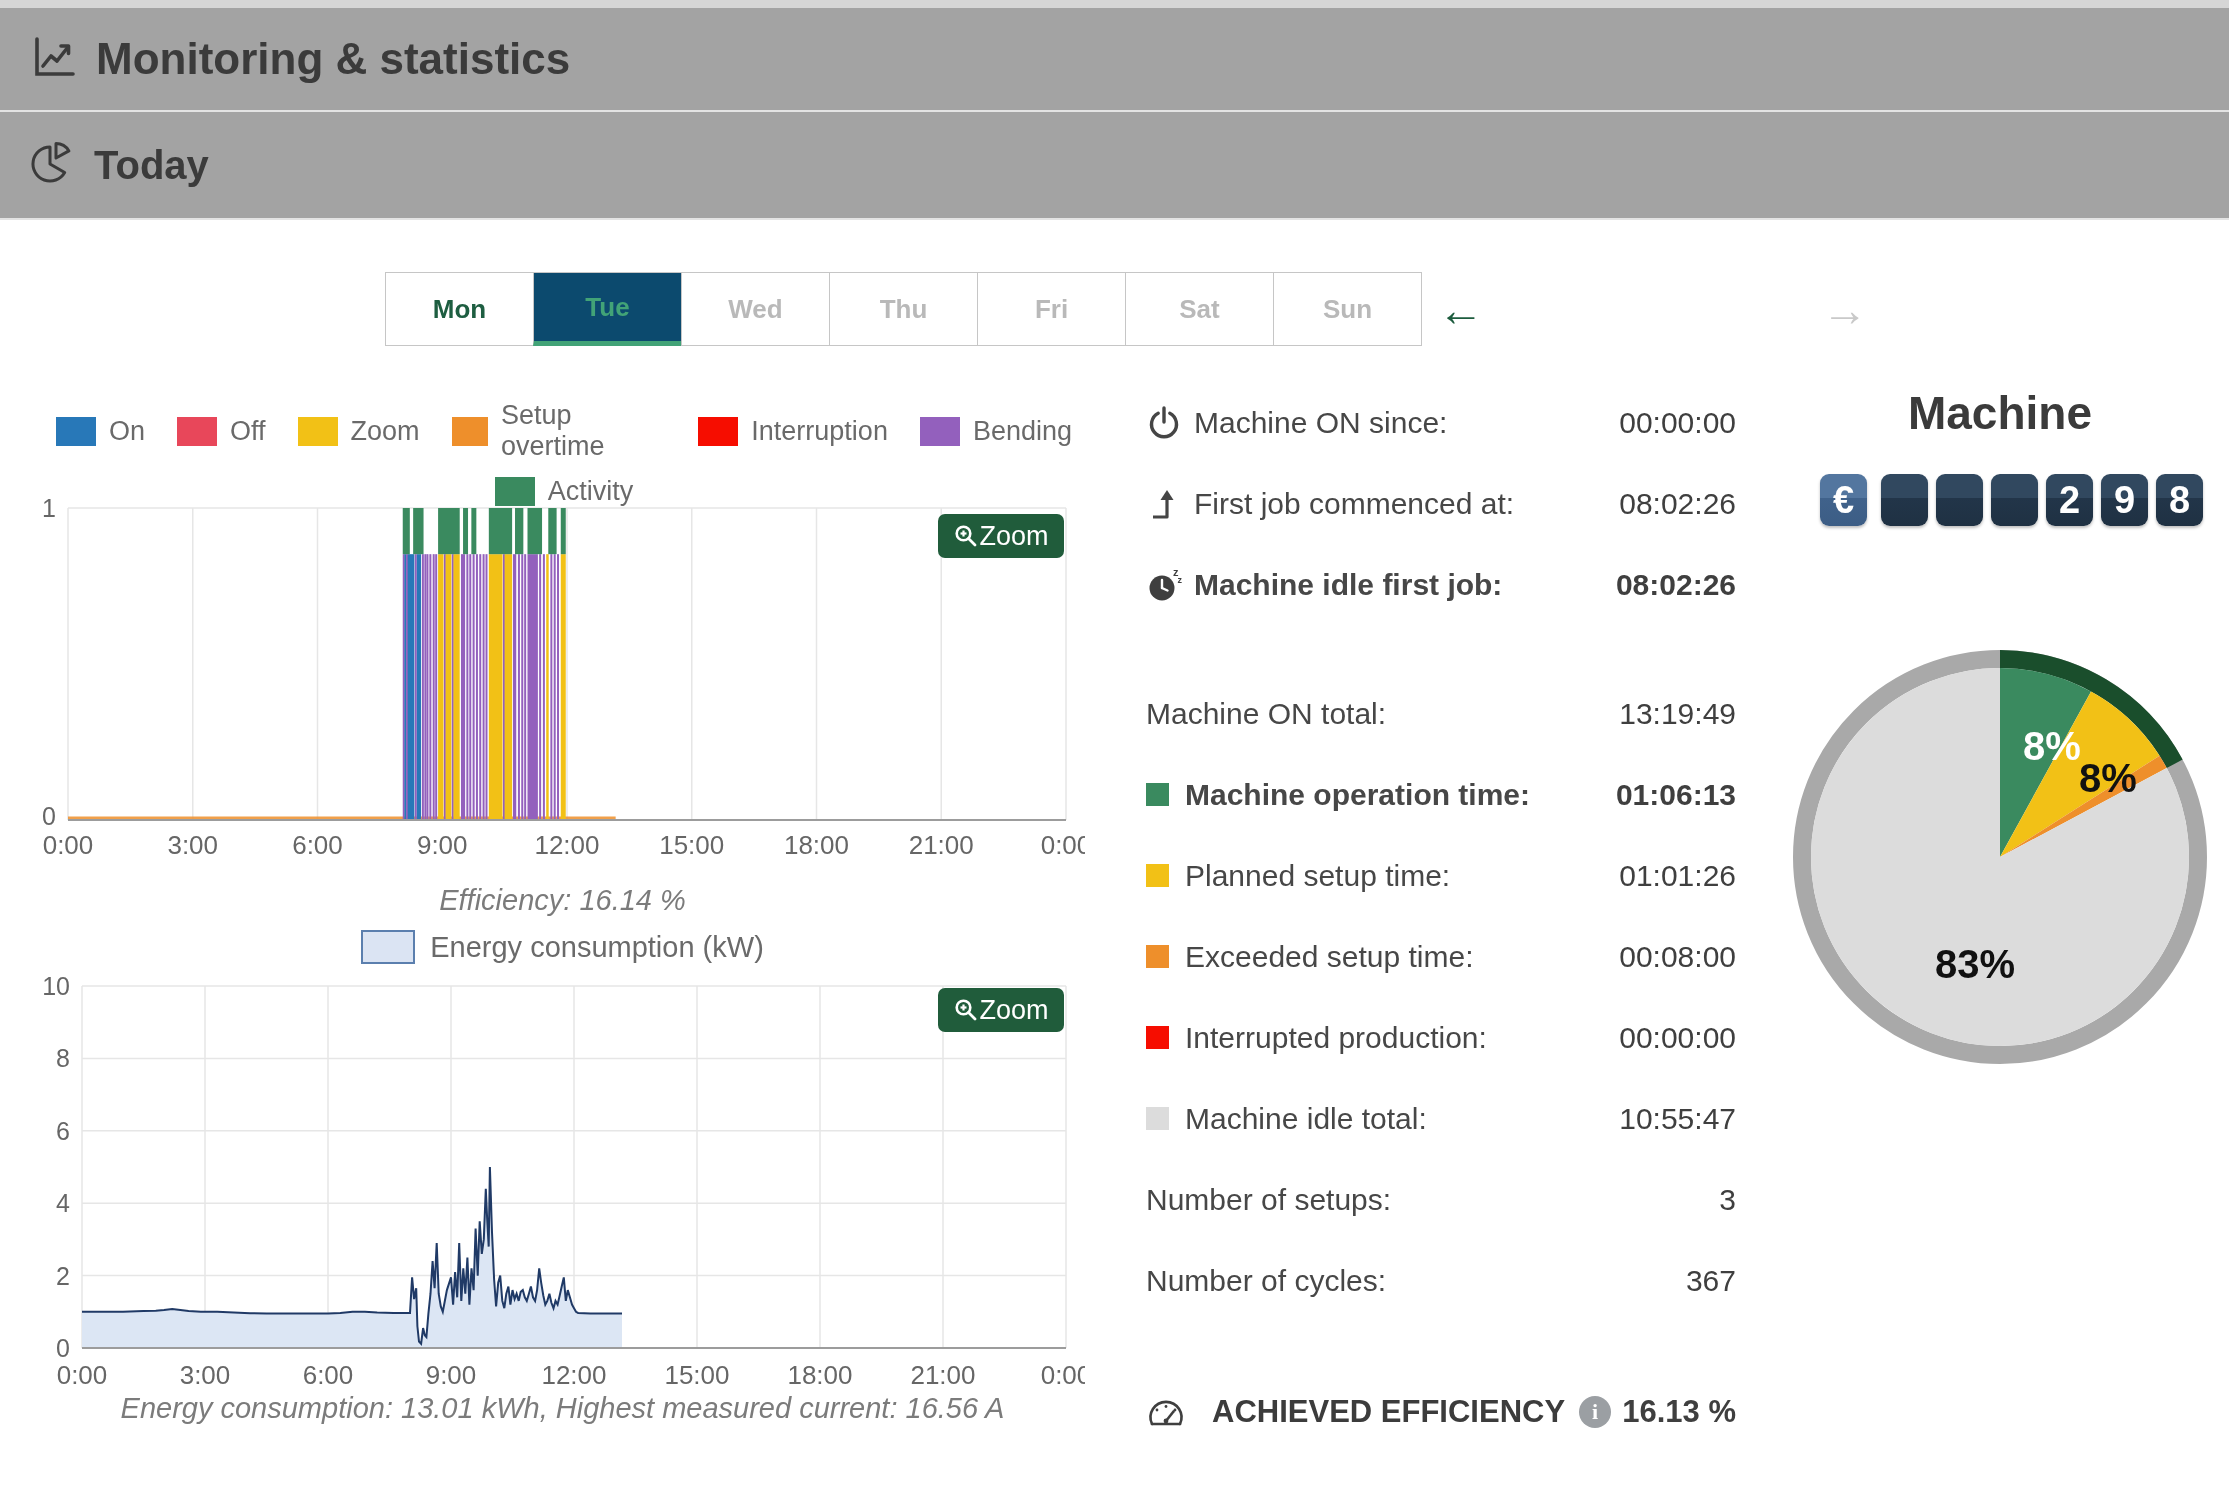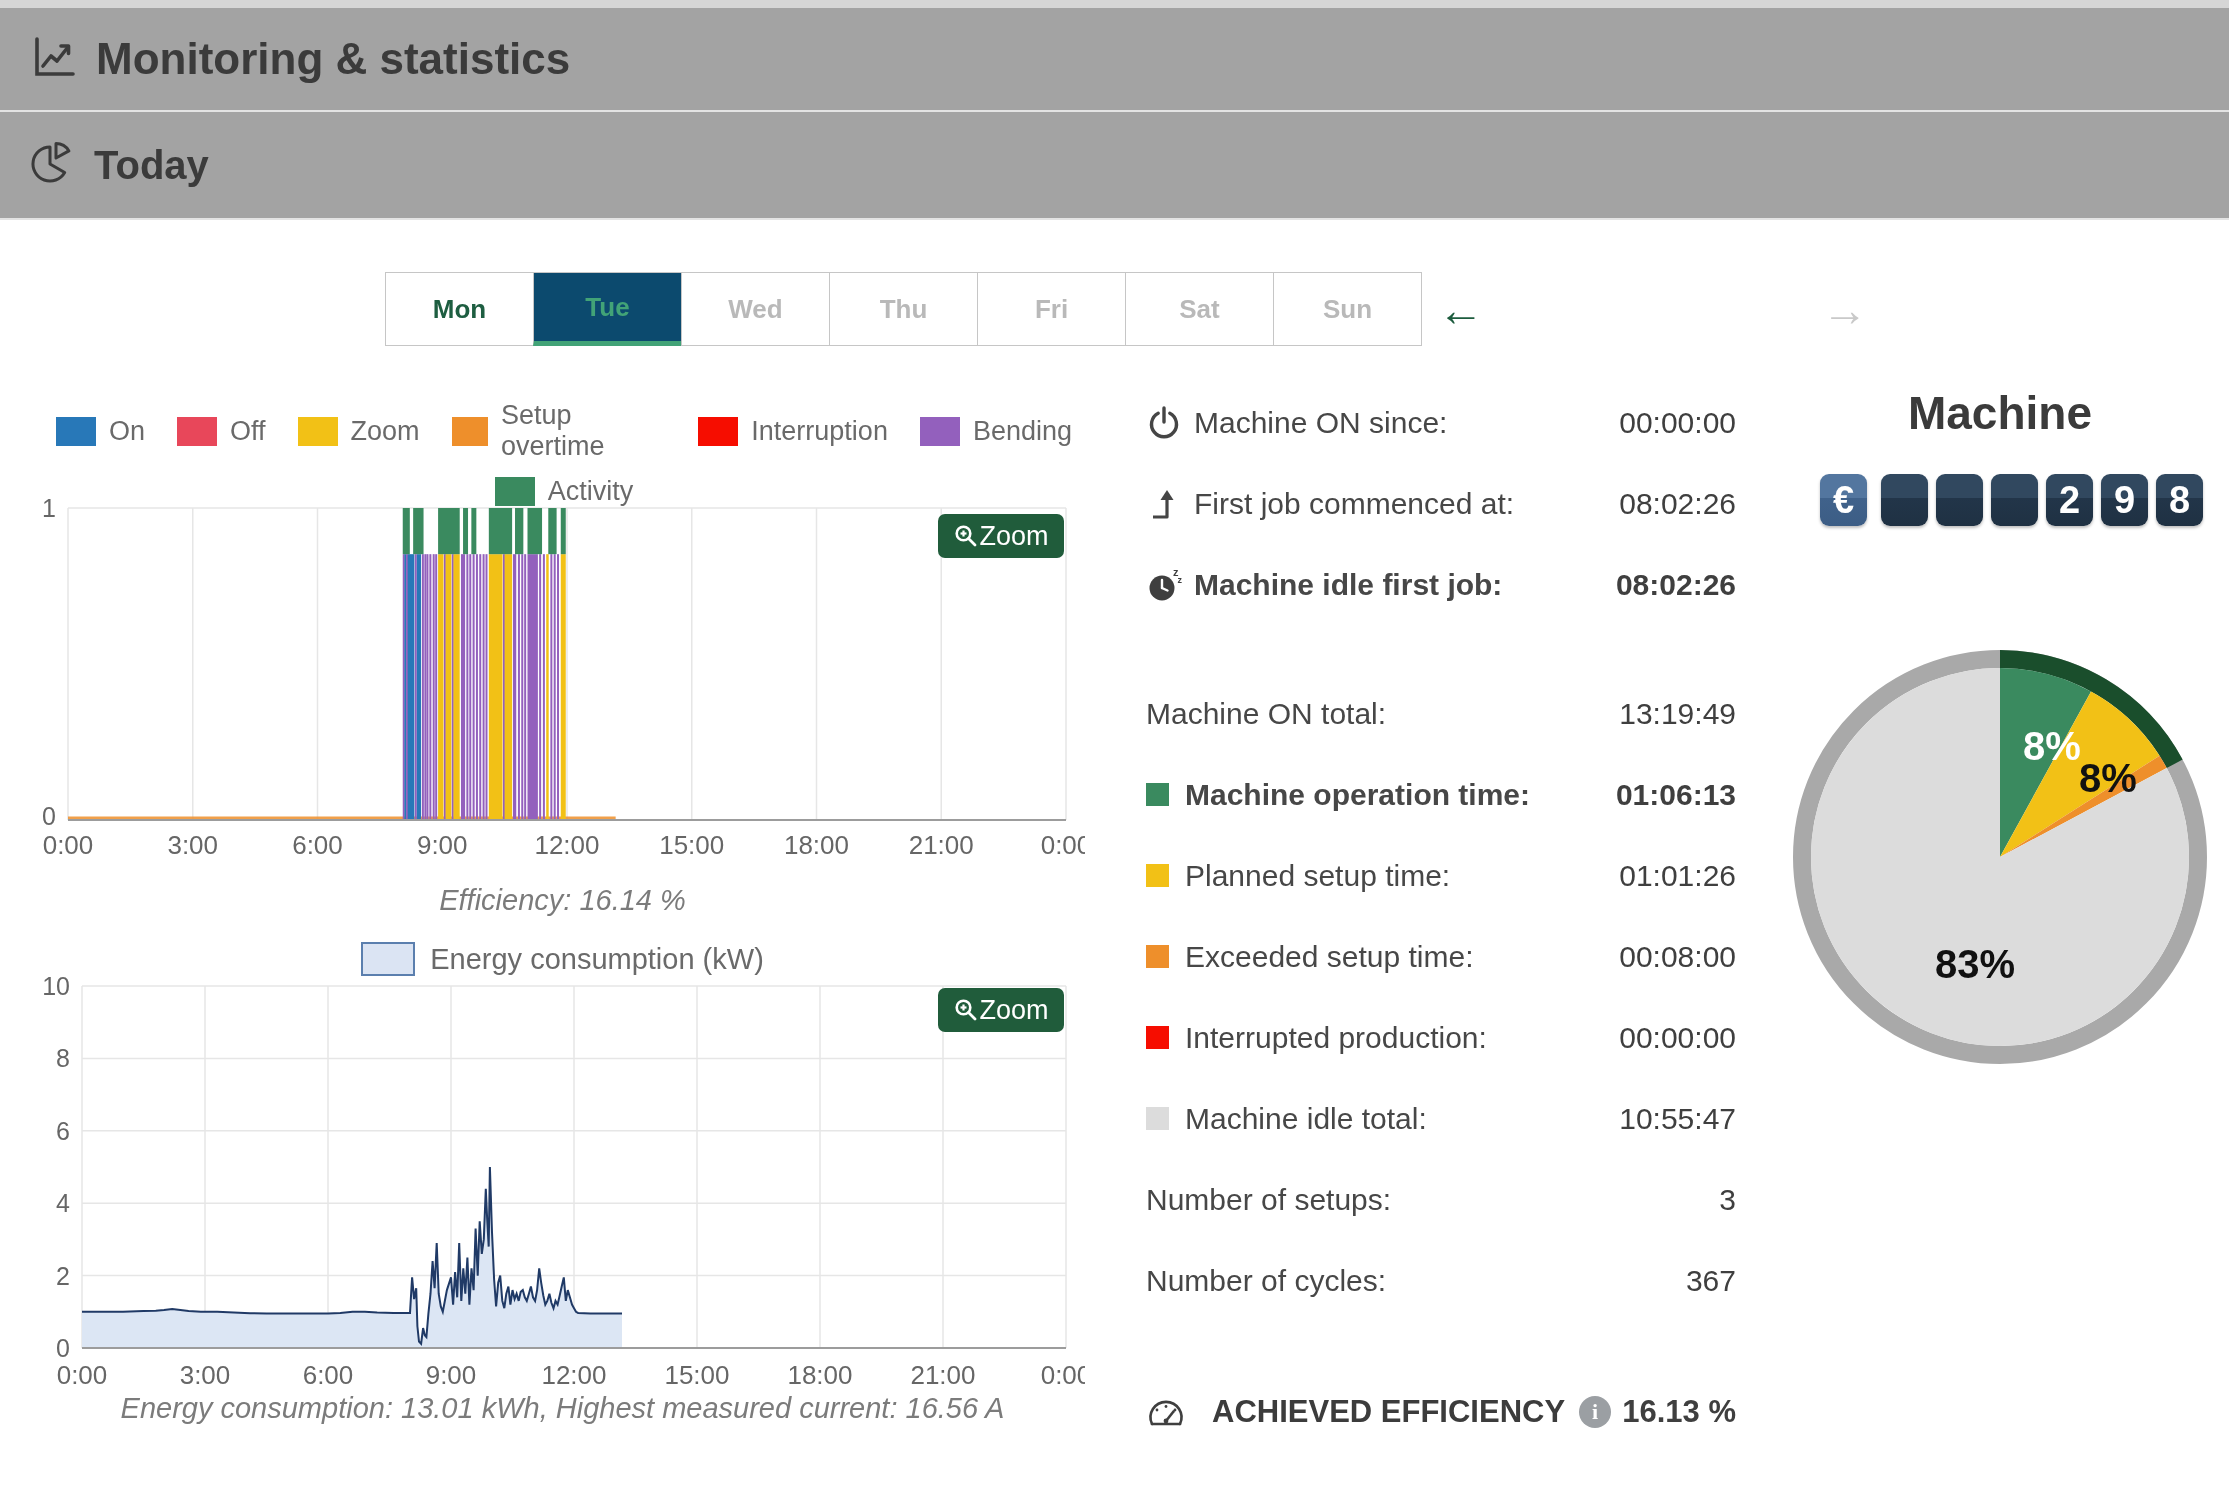--- a/index.html
+++ b/index.html
@@ -31,21 +31,21 @@
   .legend{position:absolute;left:40px;top:400px;width:1048px;}
   .lg-row{display:flex;justify-content:center;align-items:center;margin-bottom:14px;}
   .lg-item{display:flex;align-items:center;margin:0 16px;}
   .lg-sw{width:40px;height:29px;margin-right:13px;}
   .lg-lb{font-size:27px;color:#6a6a6a;}
 
   .chart-svg{position:absolute;left:40px;}
   .zoom-btn{position:absolute;left:938px;width:126px;height:44px;background:#205c3b;border:none;border-radius:7px;color:#fff;display:flex;align-items:center;justify-content:center;font-size:27px;font-family:inherit;cursor:pointer;gap:0;}
   .caption{position:absolute;left:40px;width:1045px;text-align:center;font-style:italic;font-size:29px;color:#7b7b7b;}
 
-  .energy-legend{position:absolute;left:40px;top:930px;width:1045px;display:flex;align-items:center;justify-content:center;margin-top:12px;}
+  .energy-legend{position:absolute;left:40px;top:930px;width:1045px;display:flex;align-items:center;justify-content:center;}
   .en-box{width:50px;height:30px;background:#dbe4f3;border:2px solid #5b7fae;margin-right:15px;}
   .en-lb{font-size:29px;color:#6a6a6a;}
 
   
   .stats{position:absolute;left:1146px;top:382px;width:590px;}
   .stat-row{height:81px;display:flex;align-items:center;}
   .stat-row.gapped{margin-top:48px;}
   .st-ic{width:48px;flex:none;display:flex;align-items:center;}
   .st-sw{width:23px;height:23px;flex:none;margin-right:16px;}
   .st-lb{font-size:30px;color:#474747;}

